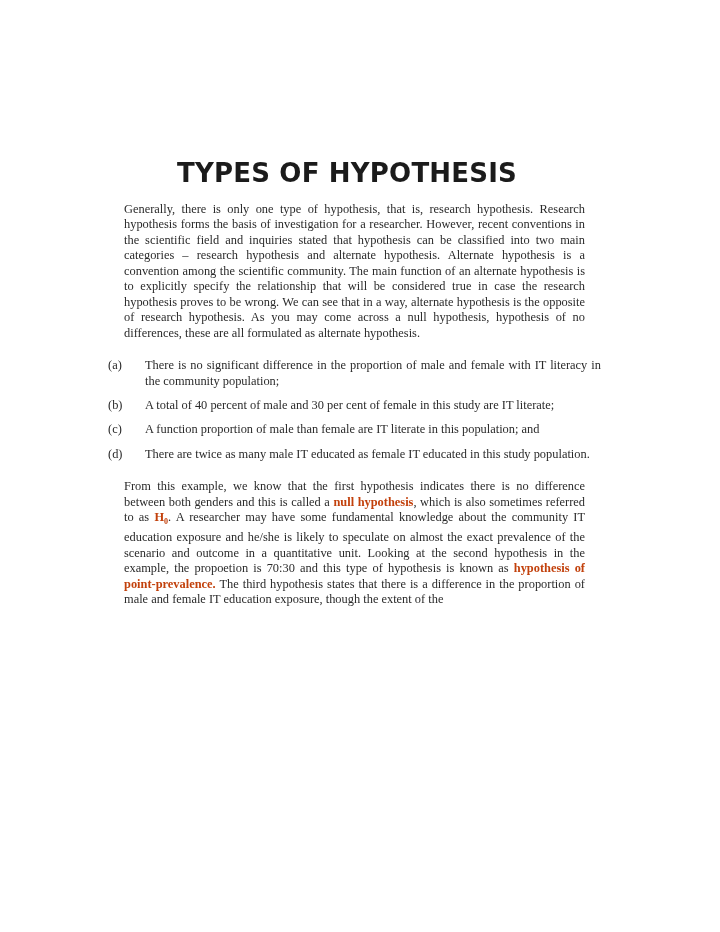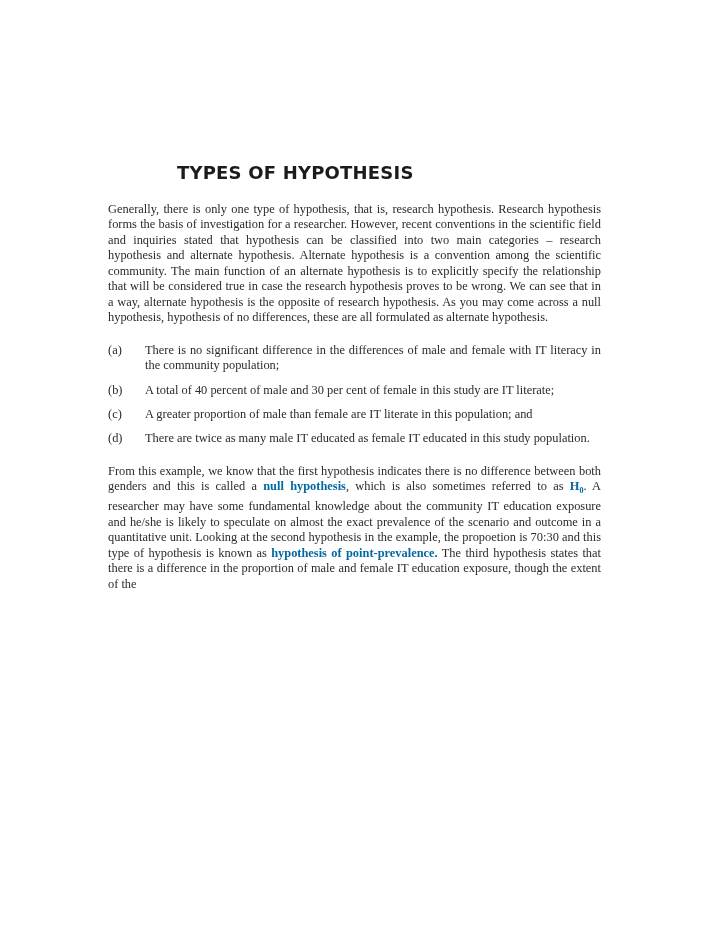--- a/index.html
+++ b/index.html
@@ -19,73 +19,73 @@
       top: 160px;
       width: 493px;
       color: #2a2a2a;
       font-family: "Liberation Serif", "DejaVu Serif", serif;
       font-size: 12.4px;
       line-height: 15.45px;
     }
     .title {
       font-family: "DejaVu Sans", "Liberation Sans", sans-serif;
       font-weight: bold;
-      font-size: 18px;
+      font-size: 26px;
       letter-spacing: 0.2px;
       color: #1b1b1b;
       margin: 0 0 16px 69px;
       line-height: 26px;
     }
     p {
-      margin: 0;
+      margin: 16px;
       text-align: justify;
       text-align-last: left;
     }
     .p1 { margin-bottom: 17px; }
     .p2 { margin-bottom: 9px; }
     .list { margin: 0 0 17px 0; padding: 0; list-style: none; }
     .list li {
       display: flex;
       margin-bottom: 9px;
     }
     .list .marker {
       width: 37px;
       flex: 0 0 37px;
     }
     .list .text {
       flex: 1;
       text-align: justify;
     }
     .bold {
       font-weight: bold;
-      color: #0369a1;
+      color: #c2410c;
     }
     .h0 sub { font-size: 8px; }
   </style>
 </head>
 <body>
 
 <div class="page">
   <h1 class="title">TYPES OF HYPOTHESIS</h1>
 
   <p class="p1">Generally, there is only one type of hypothesis, that is, research hypothesis. Research hypothesis forms the basis of investigation for a researcher. However, recent conventions in the scientific field and inquiries stated that hypothesis can be classified into two main categories – research hypothesis and alternate hypothesis. Alternate hypothesis is a convention among the scientific community. The main function of an alternate hypothesis is to explicitly specify the relationship that will be considered true in case the research hypothesis proves to be wrong. We can see that in a way, alternate hypothesis is the opposite of research hypothesis. As you may come across a null hypothesis, hypothesis of no differences, these are all formulated as alternate hypothesis.</p>
 
 
   <ul class="list">
     <li>
       <span class="marker">(a)</span>
-      <span class="text">There is no significant difference in the differences of male and female with IT literacy in the community population;</span>
+      <span class="text">There is no significant difference in the proportion of male and female with IT literacy in the community population;</span>
     </li>
     <li>
       <span class="marker">(b)</span>
       <span class="text">A total of 40 percent of male and 30 per cent of female in this study are IT literate;</span>
     </li>
     <li>
       <span class="marker">(c)</span>
-      <span class="text">A greater proportion of male than female are IT literate in this population; and</span>
+      <span class="text">A function proportion of male than female are IT literate in this population; and</span>
     </li>
     <li>
       <span class="marker">(d)</span>
       <span class="text">There are twice as many male IT educated as female IT educated in this study population.</span>
     </li>
   </ul>
 
   <p class="p3"><span>From this example, we know that the first hypothesis indicates there is no difference between both genders and this is called a </span><span class="bold">null hypothesis</span><span>, which is also sometimes referred to as </span><span class="bold h0"><span>H</span><sub>0</sub></span><span>. A researcher may have some fundamental knowledge about the community IT education exposure and he/she is likely to speculate on almost the exact prevalence of the scenario and outcome in a quantitative unit. Looking at the second hypothesis in the example, the propoetion is 70:30 and this type of hypothesis is known as </span><span class="bold">hypothesis of point-prevalence.</span><span> The third hypothesis states that there is a difference in the proportion of male and female IT education exposure, though the extent of the</span></p>
 </div>
 

